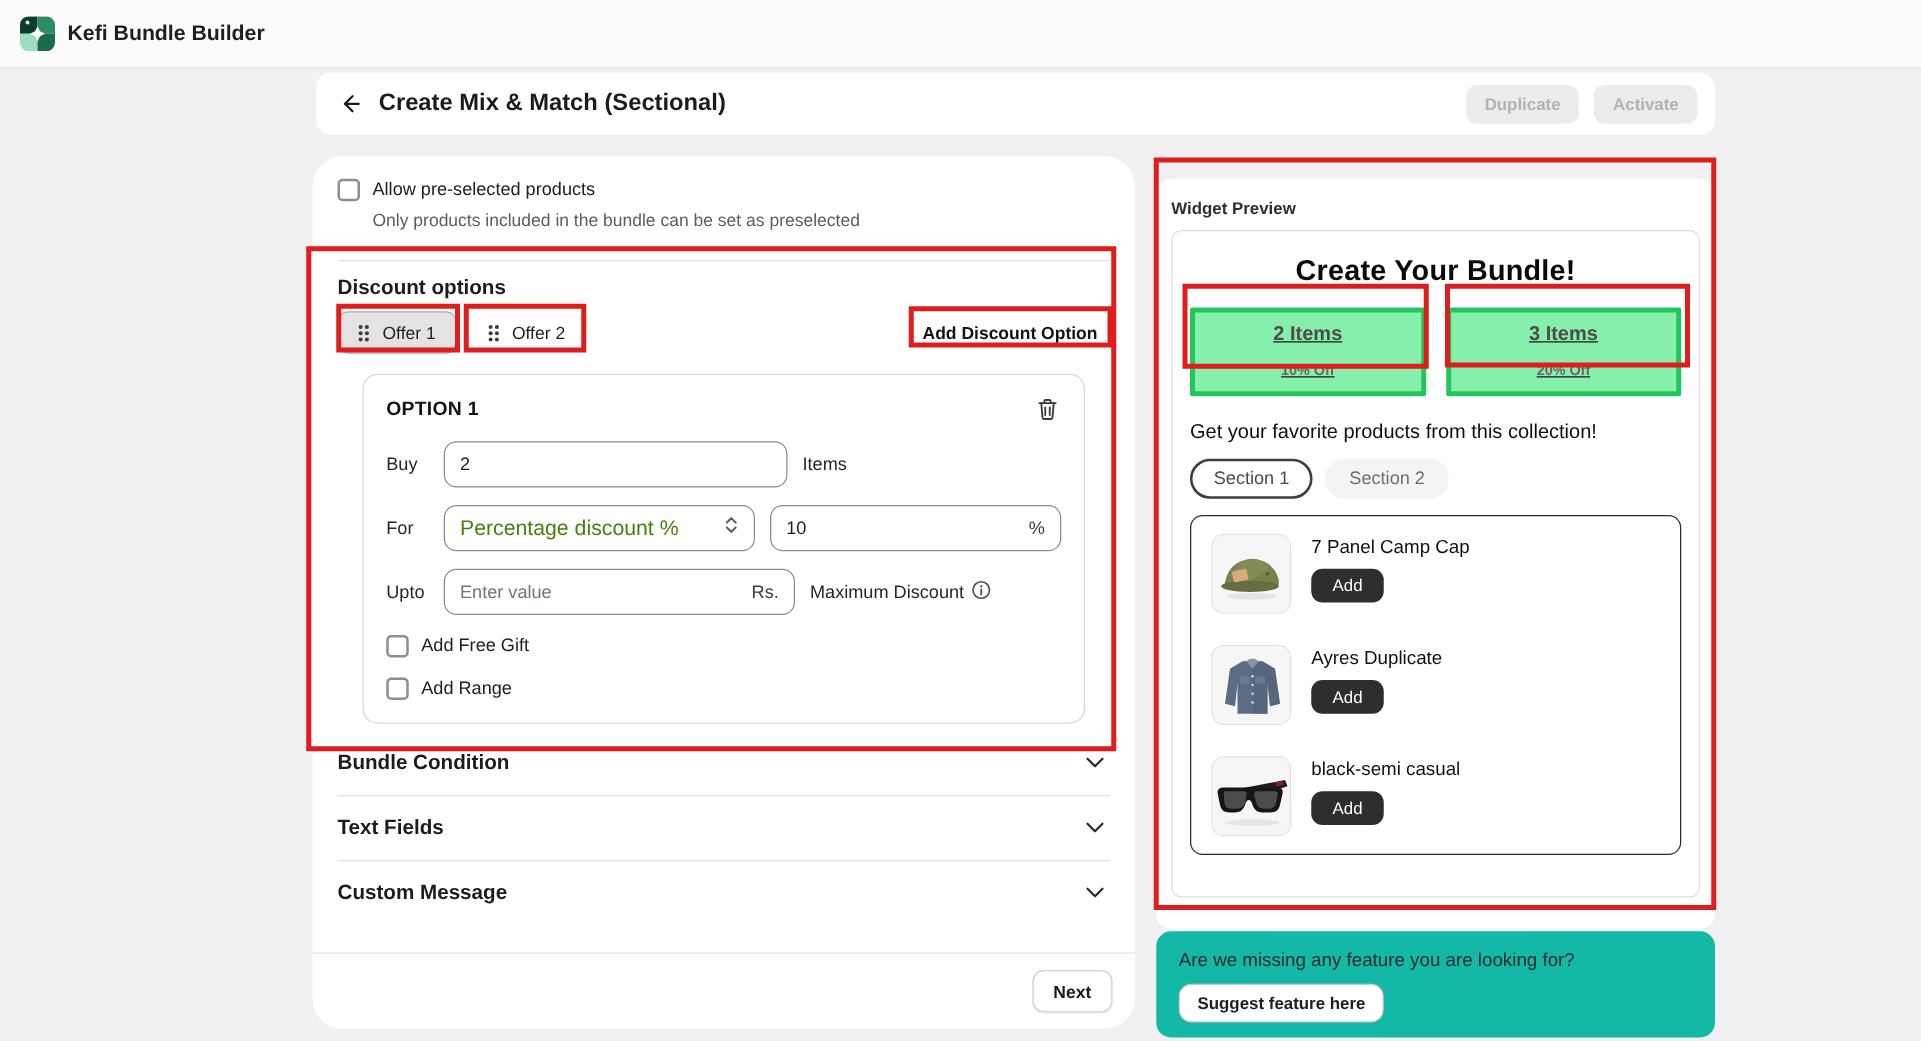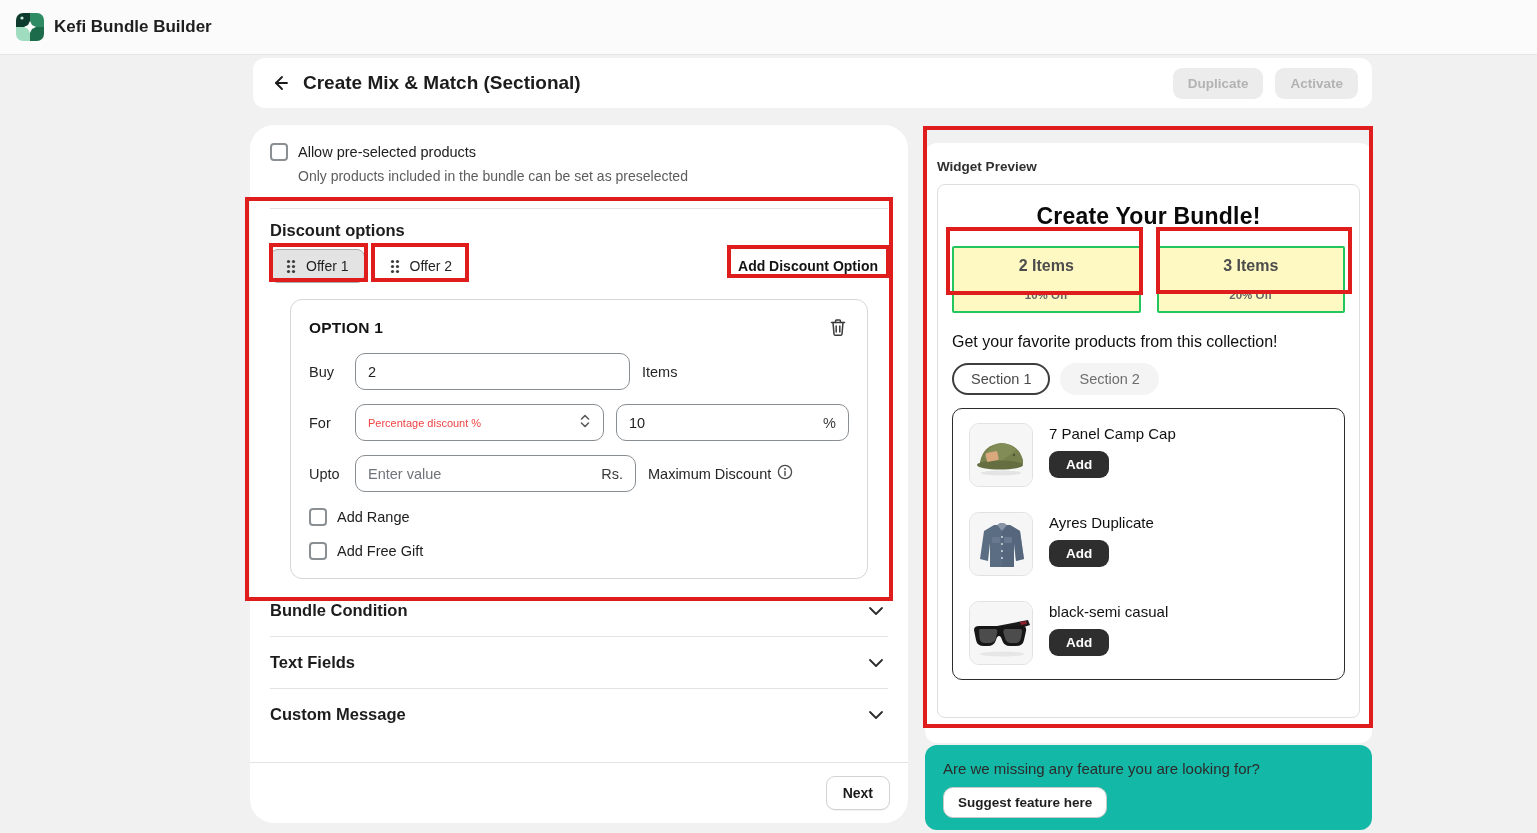--- a/index.html
+++ b/index.html
@@ -79,21 +79,21 @@
   .field input {
     border:none; outline:none; font-family:inherit; font-size:14.5px; color:#1f1f1f;
     width:100%; background:transparent;
   }
   .field input::placeholder { color:#6f7579; }
   .suffix { font-size:14.5px; color:#3a3a3a; padding-left:8px; flex:0 0 auto; }
   .w-buy { width:275px; }
   .w-select { width:279px; justify-content:space-between; cursor:pointer; }
   .w-val { width:261px; }
   .w-upto { width:281px; }
-  .select-text { font-size:11px; color:#ef4444; }
+  .select-text { font-size:17px; color:#4d7c0f; }
   .side-label { font-size:14.5px; color:#262626; display:flex; align-items:center; gap:6px; }
   .cb-row { display:flex; align-items:center; gap:10px; margin-top:16px; }
   .cb-row .check-label { font-size:14.5px; }
 
   .collapsibles { margin-top:6px; }
   .collapse-row {
     display:flex; align-items:center; justify-content:space-between;
     padding:16px 24px 16px 20px; cursor:pointer;
   }
   .collapse-title { font-size:16.5px; font-weight:bold; color:#1c1c1c; }
@@ -115,22 +115,22 @@
     background:#ffffff; border-radius:12px;
   }
   .preview-label { font-size:13.5px; font-weight:bold; color:#303030; padding:16px 12px 10px 12px; }
   .widget-card {
     margin:0 12px; border:1px solid #dedede; border-radius:8px; padding:12px;
     height:534px;
   }
   .widget-title { text-align:center; font-size:23px; font-weight:bold; color:#0a0a0a; margin:6px 0 16px 0; letter-spacing:.2px; }
   .tiles-row { display:flex; gap:16px; margin:0 2px 20px 2px; }
   .tile {
-    flex:1; background:#fef9c3; border:2px solid #22c55e; border-radius:2px;
-    text-align:center; padding:9px 4px 10px 4px; cursor:pointer;
+    flex:1; background:#86efac; border:4px solid #22c55e; border-radius:2px;
+    text-align:center; padding:9px 4px 10px 4px; cursor:pointer;text-decoration:underline;
   }
   .tile-items { font-size:16px; font-weight:bold; color:#4c4c4c; }
   .tile-off { font-size:11.5px; font-weight:bold; color:#666666; margin-top:14px; }
   .widget-subtitle { font-size:16px; color:#0f0f0f; margin:0 2px 12px 2px; }
   .pills-row { display:flex; gap:10px; margin:0 2px; }
   .pill { border-radius:17px; padding:6px 17px; font-size:14.5px; cursor:pointer; }
   .pill.active { background:#fff; border:2px solid #3d3d3d; color:#4a4a4a; }
   .pill.inactive { background:#f4f4f4; border:2px solid #f4f4f4; color:#6e6e6e; }
   .product-box {
     margin:13px 2px 0 2px; border:1.5px solid #2c2c2c; border-radius:10px; padding:14px 16px;
@@ -139,21 +139,21 @@
   .product-row + .product-row { margin-top:25px; }
   .product-thumb {
     width:64px; height:64px; border:1px solid #e2e2e2; border-radius:10px; background:#f7f7f7;
     overflow:hidden; flex:0 0 auto;
   }
   .product-thumb svg { display:block; }
   .product-info { padding-top:2px; }
   .product-name { font-size:15px; color:#101010; }
   .add-btn {
     margin-top:9px; background:#2e2e2e; color:#ffffff; border:none; border-radius:9px;
-    font-family:inherit; font-size:13.5px; font-weight:bold; padding:6px 17px; cursor:pointer;
+    font-family:inherit; font-size:13.5px; font-weight:normal; padding:6px 17px; cursor:pointer;
   }
 
   
   .feedback-card {
     position:absolute; left:925px; top:745px; width:447px; height:85px;
     background:#14b8a6; border-radius:12px; padding:15px 18px;
   }
   .feedback-q { font-size:15px; color:#2b2b2b; }
   .suggest-btn {
     margin-top:10px; background:#fff; border:1px solid #c9c9c9; border-radius:10px;
@@ -300,25 +300,25 @@
               <circle cx="8" cy="8" r="6.6" stroke="#4a4a4a" stroke-width="1.3"></circle>
               <circle cx="8" cy="5" r="0.9" fill="#4a4a4a"></circle>
               <path d="M8 7.5 V11.5" stroke="#4a4a4a" stroke-width="1.4" stroke-linecap="round"></path>
             </svg>
           </span>
         </span>
       </div>
 
       <div class="cb-row">
         <span class="checkbox"></span>
-        <span class="check-label">Add Range</span>
+        <span class="check-label">Add Free Gift</span>
       </div>
       <div class="cb-row">
         <span class="checkbox"></span>
-        <span class="check-label">Add Free Gift</span>
+        <span class="check-label">Add Range</span>
       </div>
     </div>
   </div>
 
   <div class="collapsibles">
     <div class="collapse-row">
       <span class="collapse-title">Bundle Condition</span>
       <span>
         <svg width="16" height="10" viewBox="0 0 16 10" fill="none" stroke="#2b2b2b" stroke-width="1.8" stroke-linecap="round" stroke-linejoin="round">
             <path d="M2 2 L8 8 L14 2"></path>

